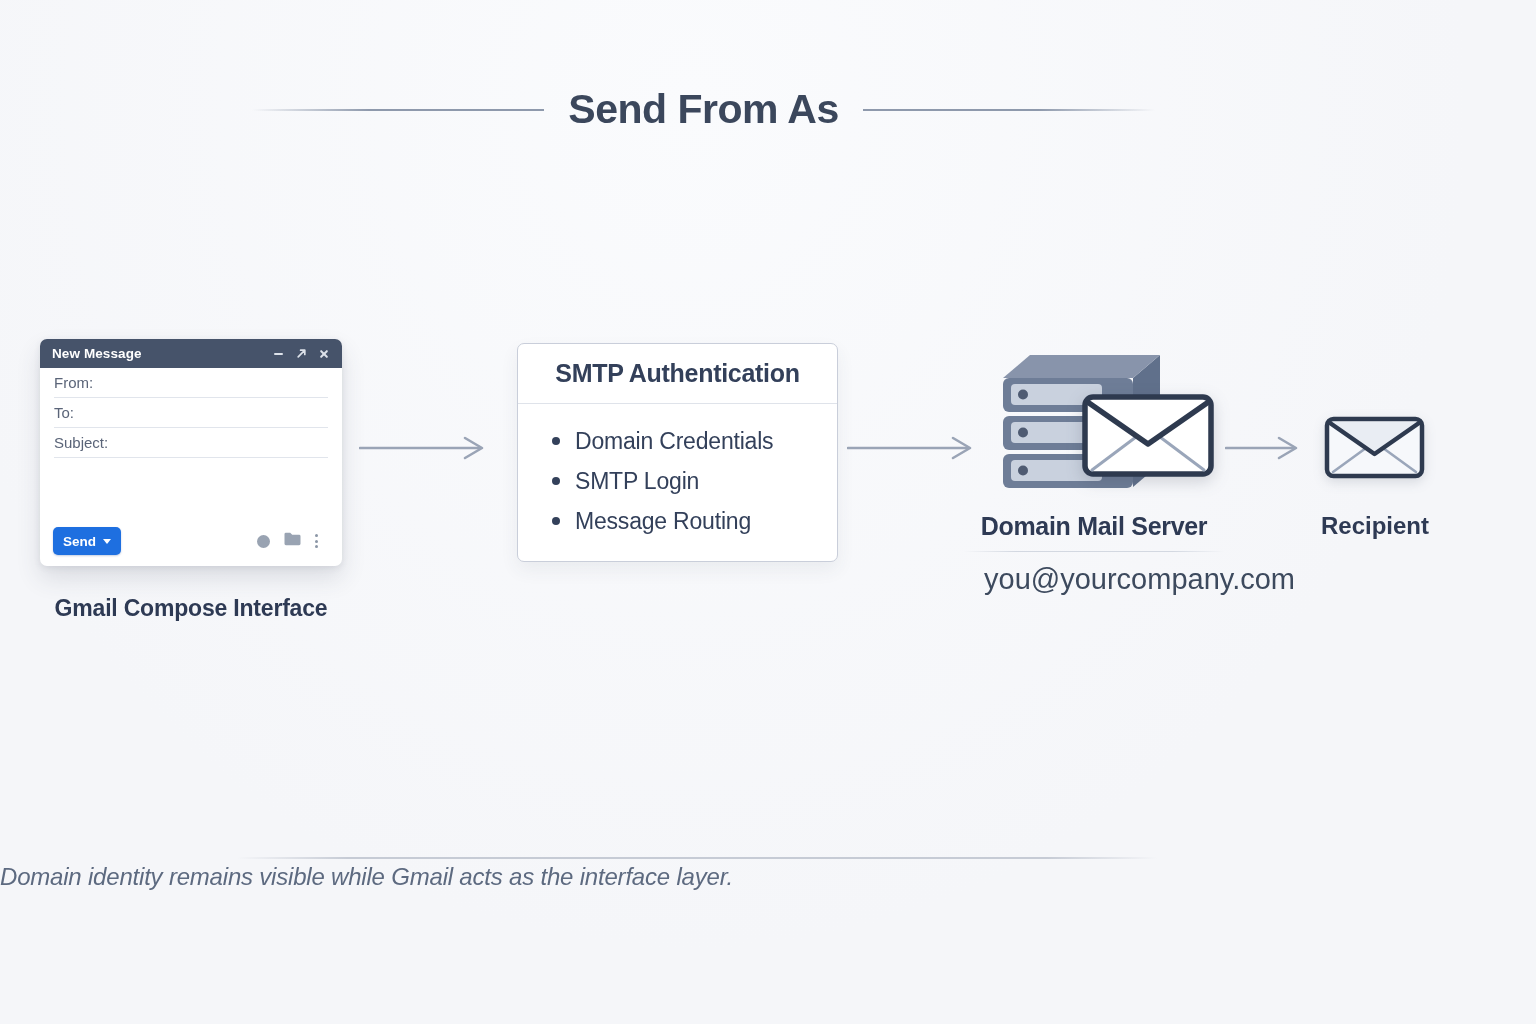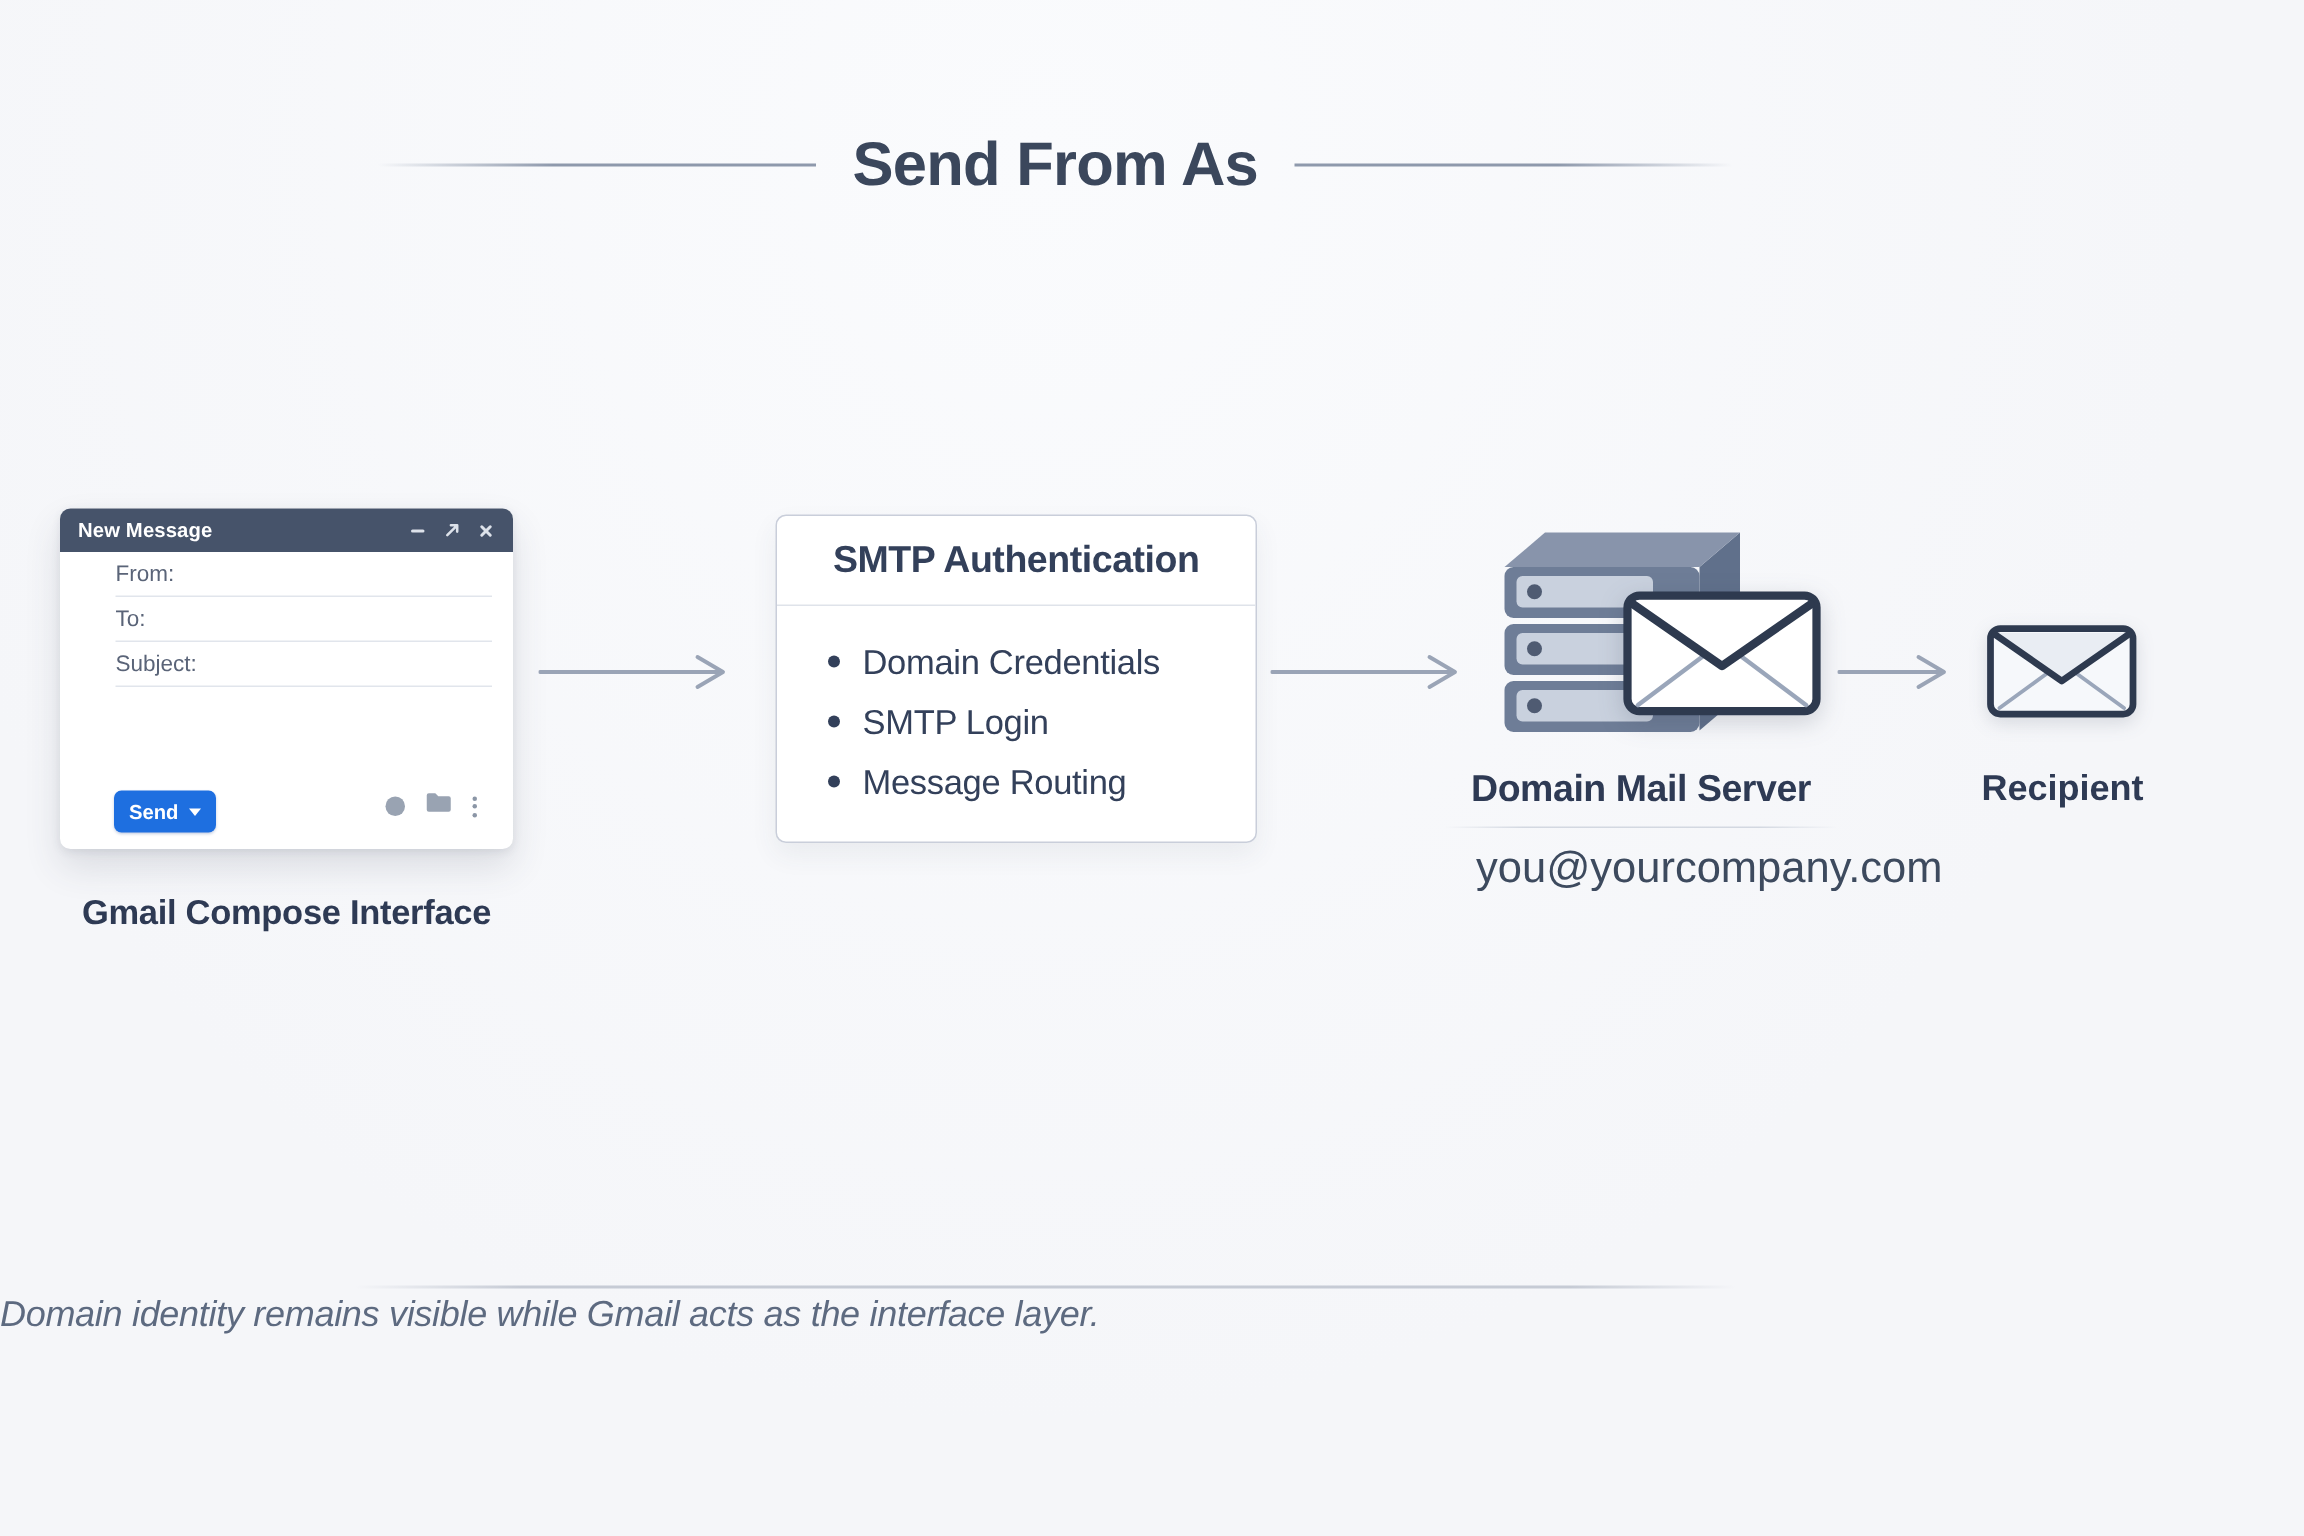--- a/index.html
+++ b/index.html
@@ -41,28 +41,28 @@
   .win-controls { display:flex; align-items:center; gap:11px; }
   .win-btn { display:flex; align-items:center; justify-content:center; width:12px; height:12px; cursor:pointer; }
   .minimize-bar { width:9px; height:2px; background:#dde2ea; border-radius:1px; }
   .close-x { position:relative; width:10px; height:10px; }
   .close-x::before, .close-x::after {
     content:""; position:absolute; left:4px; top:0; width:2px; height:10px; background:#dde2ea; border-radius:1px;
   }
   .close-x::before { transform:rotate(45deg); }
   .close-x::after  { transform:rotate(-45deg); }
 
-  .compose-body { position:relative; height:198px; padding:0 14px;margin-left:23px; }
+  .compose-body { position:relative; height:198px; padding:0 14px; }
   .field { height:30px; display:flex; align-items:center; border-bottom:1px solid #e1e5ec; }
   .field-label { font-size:15px; color:#5a6478; }
   .field-input { flex:1; border:none; outline:none; background:transparent; font-size:15px; color:#3b475c; margin-left:8px; font-family:inherit; }
 
   .compose-actions {
     position:absolute; left:13px; right:24px; bottom:11px;
-    display:flex; justify-content:space-between; align-items:flex-start;
+    display:flex; justify-content:space-between; align-items:center;
   }
   .send-btn {
     display:flex; align-items:center; justify-content:center; gap:7px;
     width:68px; height:28px; background:#1e6fe0; border:none; border-radius:5px;
     color:#ffffff; font-size:13.5px; font-weight:700; font-family:inherit; cursor:pointer;
     box-shadow:0 1px 2px rgba(20,60,140,.25);
   }
   .send-caret { width:0; height:0; border-left:4.5px solid transparent; border-right:4.5px solid transparent; border-top:5px solid #ffffff; margin-top:1px; }
   .compose-icons { display:flex; align-items:center; gap:13px; }
   .icon-circle { width:13px; height:13px; border-radius:50%; background:#99a3b2; }

